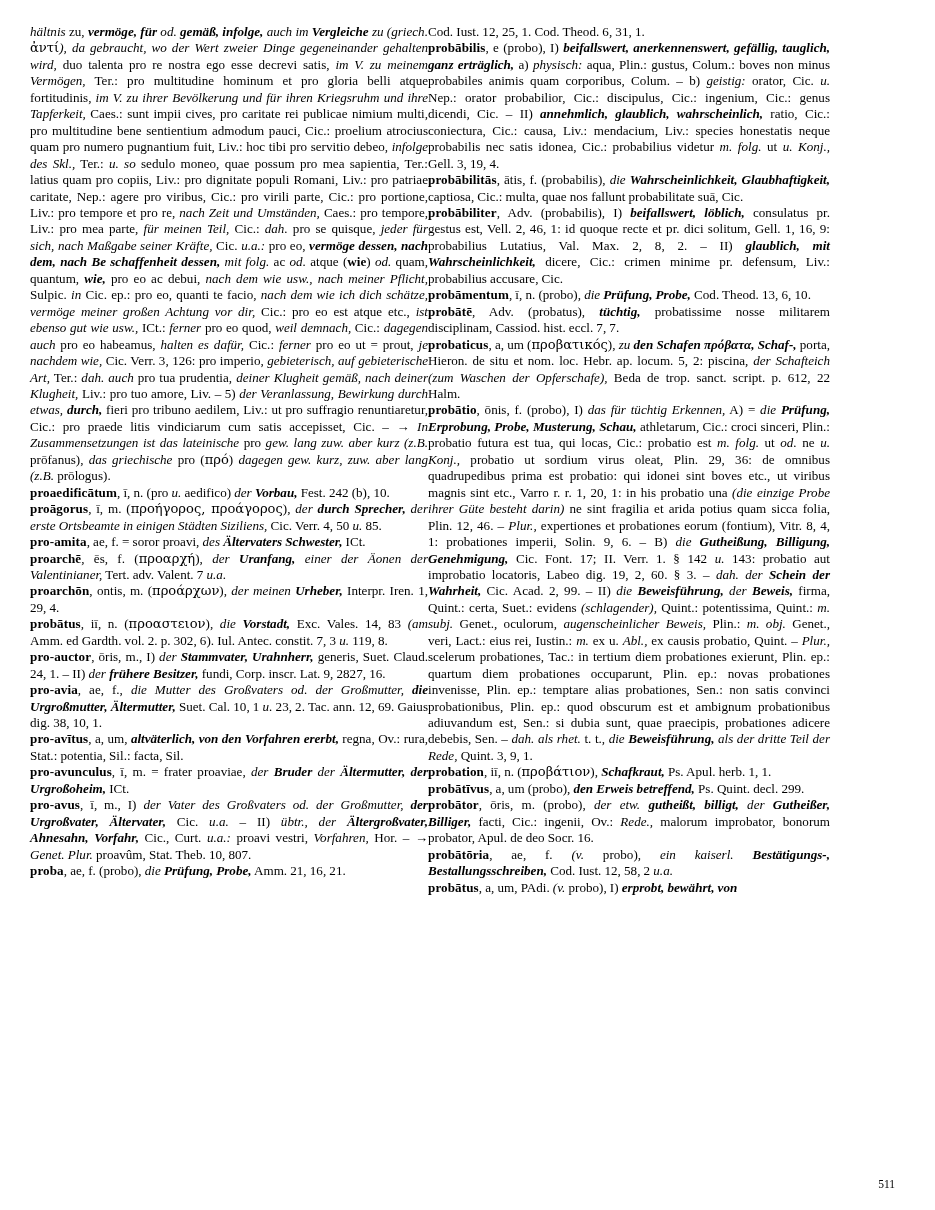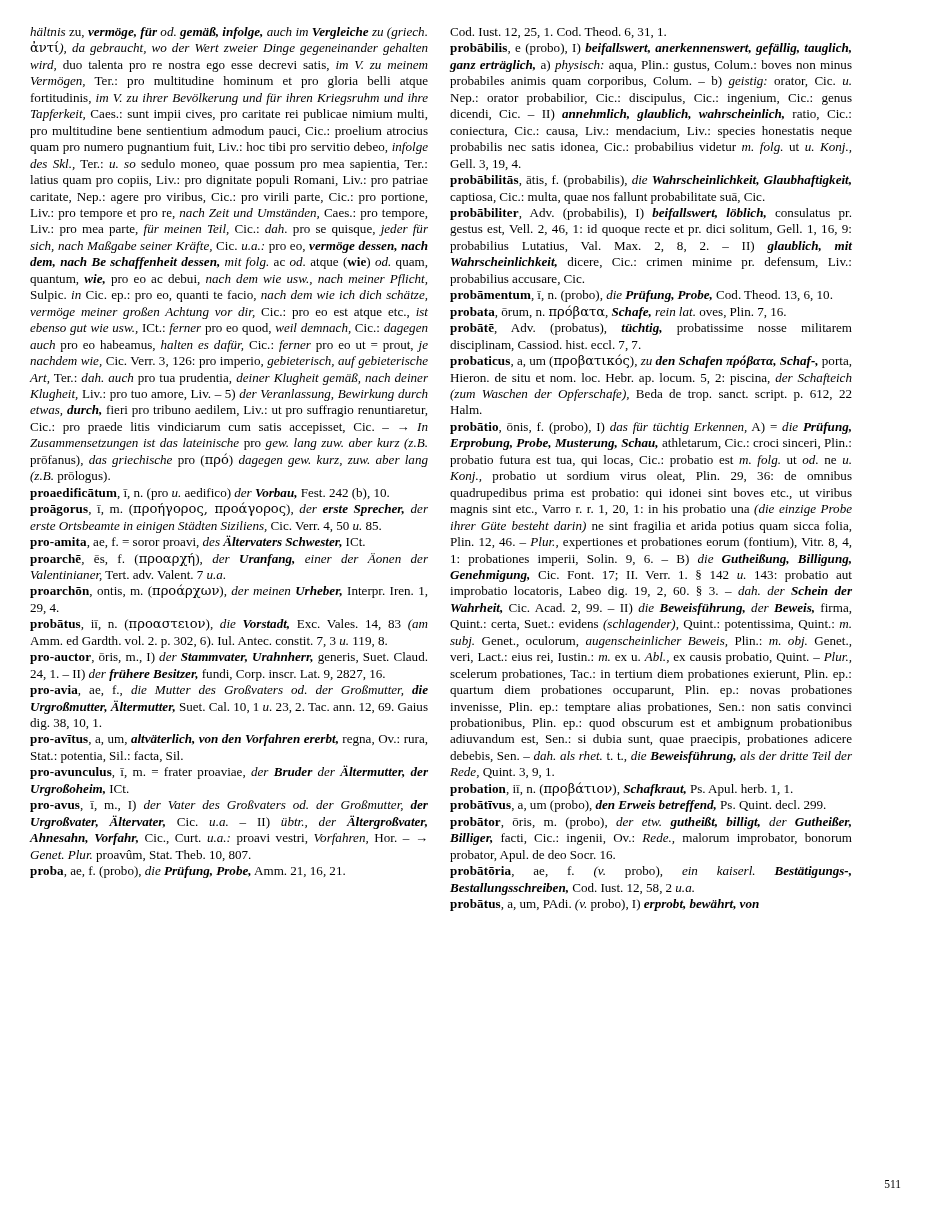--- a/index.html
+++ b/index.html
@@ -20,21 +20,20 @@
     position: absolute;
     left: 0; top: 0;
     width: 935px;
     height: 1210px;
     box-sizing: border-box;
     padding: 24px 30px 0 30px;
   }
   .columns {
     display: flex;
     flex-direction: row;
-    gap: 22px;
     height: 1150px;
   }
   .column {
     width: 398px;
     flex: 0 0 398px;
   }
   .col-right { width: 402px; flex: 0 0 402px; }
 
   .entry {
     font-size: 13.1px;
@@ -53,59 +52,58 @@
   .lemma {
     text-indent: 0;
   }
   b { font-weight: bold; }
   i { font-style: italic; }
   .bi { font-weight: bold; font-style: italic; }
   .gr { font-family: "DejaVu Serif", serif; font-style: normal; }
   .hw { font-weight: bold; letter-spacing: 0.1px; }
   .pageno {
     position: absolute;
-    right: 34px;
+    right: 40px;
     bottom: 20px;
     font-size: 11.5px;
     font-family: "Liberation Serif", serif;
   }
   p { margin: 0; }
 </style>
 </head>
 <body>
 
 <div class="page">
   <div class="columns">
 
     <div class="column col-left">
       <p class="entry cont"><i>hältnis</i> zu, <span class="bi">vermöge, für</span> <i>od.</i> <span class="bi">gemäß, infolge,</span> <i>auch im</i> <span class="bi">Vergleiche</span> <i>zu (griech.</i> <span class="gr">ἀντί</span><i>), da gebraucht, wo der Wert zweier Dinge gegeneinander gehalten wird,</i> duo talenta pro re nostra ego esse decrevi satis, <i>im V. zu meinem Vermögen,</i> Ter.: pro multitudine hominum et pro gloria belli atque fortitudinis, <i>im V. zu ihrer Bevölkerung und für ihren Kriegsruhm und ihre Tapferkeit,</i> Caes.: sunt impii cives, pro caritate rei publicae nimium multi, pro multitudine bene sentientium admodum pauci, Cic.: proelium atrocius quam pro numero pugnantium fuit, Liv.: hoc tibi pro servitio debeo, <i>infolge des Skl.,</i> Ter.: <i>u. so</i> sedulo moneo, quae possum pro mea sapientia, Ter.: latius quam pro copiis, Liv.: pro dignitate populi Romani, Liv.: pro patriae caritate, Nep.: agere pro viribus, Cic.: pro virili parte, Cic.: pro portione, Liv.: pro tempore et pro re, <i>nach Zeit und Umständen,</i> Caes.: pro tempore, Liv.: pro mea parte, <i>für meinen Teil,</i> Cic.: <i>dah.</i> pro se quisque, <i>jeder für sich, nach Maßgabe seiner Kräfte,</i> Cic. <i>u.a.:</i> pro eo, <span class="bi">vermöge dessen, nach dem, nach Be schaffenheit dessen,</span> <i>mit folg.</i> ac <i>od.</i> atque (<b>wie</b>) <i>od.</i> quam, quantum, <span class="bi">wie,</span> pro eo ac debui, <i>nach dem wie usw., nach meiner Pflicht,</i> Sulpic. <i>in</i> Cic. ep.: pro eo, quanti te facio, <i>nach dem wie ich dich schätze, vermöge meiner großen Achtung vor dir,</i> Cic.: pro eo est atque etc., <i>ist ebenso gut wie usw.,</i> ICt.: <i>ferner</i> pro eo quod, <i>weil demnach,</i> Cic.: <i>dagegen auch</i> pro eo habeamus, <i>halten es dafür,</i> Cic.: <i>ferner</i> pro eo ut = prout, <i>je nachdem wie,</i> Cic. Verr. 3, 126: pro imperio, <i>gebieterisch, auf gebieterische Art,</i> Ter.: <i>dah. auch</i> pro tua prudentia, <i>deiner Klugheit gemäß, nach deiner Klugheit,</i> Liv.: pro tuo amore, Liv. – 5) <i>der Veranlassung, Bewirkung durch etwas,</i> <span class="bi">durch,</span> fieri pro tribuno aedilem, Liv.: ut pro suffragio renuntiaretur, Cic.: pro praede litis vindiciarum cum satis accepisset, Cic. – → <i>In Zusammensetzungen ist das lateinische</i> pro <i>gew. lang zuw. aber kurz (z.B.</i> prōfanus), <i>das griechische</i> pro (<span class="gr">πρό</span>) <i>dagegen gew. kurz, zuw. aber lang (z.B.</i> prōlogus).</p>
       <div>
         <p class="entry lemma"><span class="hw">proaedificātum</span>, ī, n. (pro <i>u.</i> aedifico) <i>der</i> <span class="bi">Vorbau,</span> Fest. 242 (b), 10.</p>
-        <p class="entry lemma"><span class="hw">proāgorus</span>, ī, m. (<span class="gr">προήγορος, προάγορος</span>), <i>der</i> <span class="bi">erste Sprecher,</span> <i>der erste Ortsbeamte in einigen Städten Siziliens,</i> Cic. Verr. 4, 50 <i>u.</i> 85.</p>
+        <p class="entry lemma"><span class="hw">proāgorus</span>, ī, m. (<span class="gr">προήγορος, προάγορος</span>), <i>der</i> <span class="bi">durch Sprecher,</span> <i>der erste Ortsbeamte in einigen Städten Siziliens,</i> Cic. Verr. 4, 50 <i>u.</i> 85.</p>
         <p class="entry lemma"><span class="hw">pro-amita</span>, ae, f. = soror proavi, <i>des</i> <span class="bi">Ältervaters Schwester,</span> ICt.</p>
         <p class="entry lemma"><span class="hw">proarchē</span>, ēs, f. (<span class="gr">προαρχή</span>), <i>der</i> <span class="bi">Uranfang,</span> <i>einer der Äonen der Valentinianer,</i> Tert. adv. Valent. 7 <i>u.a.</i></p>
         <p class="entry lemma"><span class="hw">proarchōn</span>, ontis, m. (<span class="gr">προάρχων</span>), <i>der meinen</i> <span class="bi">Urheber,</span> Interpr. Iren. 1, 29, 4.</p>
         <p class="entry lemma"><span class="hw">probātus</span>, iī, n. (<span class="gr">προαστειον</span>), <i>die</i> <span class="bi">Vorstadt,</span> Exc. Vales. 14, 83 <i>(am</i> Amm. ed Gardth. vol. 2. p. 302, 6). Iul. Antec. constit. 7, 3 <i>u.</i> 119, 8.</p>
         <p class="entry lemma"><span class="hw">pro-auctor</span>, ōris, m., I) <i>der</i> <span class="bi">Stammvater, Urahnherr,</span> generis, Suet. Claud. 24, 1. – II) <i>der</i> <span class="bi">frühere Besitzer,</span> fundi, Corp. inscr. Lat. 9, 2827, 16.</p>
         <p class="entry lemma"><span class="hw">pro-avia</span>, ae, f., <i>die Mutter des Großvaters od. der Großmutter,</i> <span class="bi">die Urgroßmutter, Ältermutter,</span> Suet. Cal. 10, 1 <i>u.</i> 23, 2. Tac. ann. 12, 69. Gaius dig. 38, 10, 1.</p>
         <p class="entry lemma"><span class="hw">pro-avītus</span>, a, um, <span class="bi">altväterlich, von den Vorfahren ererbt,</span> regna, Ov.: rura, Stat.: potentia, Sil.: facta, Sil.</p>
         <p class="entry lemma"><span class="hw">pro-avunculus</span>, ī, m. = frater proaviae, <i>der</i> <span class="bi">Bruder</span> <i>der</i> <span class="bi">Ältermutter, der Urgroßoheim,</span> ICt.</p>
         <p class="entry lemma"><span class="hw">pro-avus</span>, ī, m., I) <i>der Vater des Großvaters od. der Großmutter,</i> <span class="bi">der Urgroßvater, Ältervater,</span> Cic. <i>u.a.</i> – II) <i>übtr., der</i> <span class="bi">Ältergroßvater, Ahnesahn, Vorfahr,</span> Cic., Curt. <i>u.a.:</i> proavi vestri, <i>Vorfahren,</i> Hor. – → <i>Genet. Plur.</i> proavûm, Stat. Theb. 10, 807.</p>
         <p class="entry lemma"><span class="hw">proba</span>, ae, f. (probo), <i>die</i> <span class="bi">Prüfung, Probe,</span> Amm. 21, 16, 21.</p>
       </div>
     </div>
 
     <div class="column col-right">
       <p class="entry cont">Cod. Iust. 12, 25, 1. Cod. Theod. 6, 31, 1.</p>
       <div>
         <p class="entry lemma"><span class="hw">probābilis</span>, e (probo), I) <span class="bi">beifallswert, anerkennenswert, gefällig, tauglich, ganz erträglich,</span> a) <i>physisch:</i> aqua, Plin.: gustus, Colum.: boves non minus probabiles animis quam corporibus, Colum. – b) <i>geistig:</i> orator, Cic. <i>u.</i> Nep.: orator probabilior, Cic.: discipulus, Cic.: ingenium, Cic.: genus dicendi, Cic. – II) <span class="bi">annehmlich, glaublich, wahrscheinlich,</span> ratio, Cic.: coniectura, Cic.: causa, Liv.: mendacium, Liv.: species honestatis neque probabilis nec satis idonea, Cic.: probabilius videtur <i>m. folg.</i> ut <i>u. Konj.,</i> Gell. 3, 19, 4.</p>
         <p class="entry lemma"><span class="hw">probābilitās</span>, ātis, f. (probabilis), <i>die</i> <span class="bi">Wahrscheinlichkeit, Glaubhaftigkeit,</span> captiosa, Cic.: multa, quae nos fallunt probabilitate suā, Cic.</p>
         <p class="entry lemma"><span class="hw">probābiliter</span>, Adv. (probabilis), I) <span class="bi">beifallswert, löblich,</span> consulatus pr. gestus est, Vell. 2, 46, 1: id quoque recte et pr. dici solitum, Gell. 1, 16, 9: probabilius Lutatius, Val. Max. 2, 8, 2. – II) <span class="bi">glaublich, mit Wahrscheinlichkeit,</span> dicere, Cic.: crimen minime pr. defensum, Liv.: probabilius accusare, Cic.</p>
         <p class="entry lemma"><span class="hw">probāmentum</span>, ī, n. (probo), <i>die</i> <span class="bi">Prüfung, Probe,</span> Cod. Theod. 13, 6, 10.</p>
-        <p class="entry lemma"><span class="hw">probata</span>, ōrum, n. <span class="gr">πρόβατα</span>, <span class="bi">Schafe,</span> <i>rein lat.</i> oves, Plin. 7, 16.</p>
         <p class="entry lemma"><span class="hw">probātē</span>, Adv. (probatus), <span class="bi">tüchtig,</span> probatissime nosse militarem disciplinam, Cassiod. hist. eccl. 7, 7.</p>
         <p class="entry lemma"><span class="hw">probaticus</span>, a, um (<span class="gr">προβατικός</span>), <i>zu</i> <span class="bi">den Schafen πρόβατα, Schaf-,</span> porta, Hieron. de situ et nom. loc. Hebr. ap. locum. 5, 2: piscina, <i>der Schafteich (zum Waschen der Opferschafe),</i> Beda de trop. sanct. script. p. 612, 22 Halm.</p>
         <p class="entry lemma"><span class="hw">probātio</span>, ōnis, f. (probo), I) <i>das für tüchtig Erkennen,</i> A) = <i>die</i> <span class="bi">Prüfung, Erprobung, Probe, Musterung, Schau,</span> athletarum, Cic.: croci sinceri, Plin.: probatio futura est tua, qui locas, Cic.: probatio est <i>m. folg.</i> ut <i>od.</i> ne <i>u. Konj.,</i> probatio ut sordium virus oleat, Plin. 29, 36: de omnibus quadrupedibus prima est probatio: qui idonei sint boves etc., ut viribus magnis sint etc., Varro r. r. 1, 20, 1: in his probatio una <i>(die einzige Probe ihrer Güte besteht darin)</i> ne sint fragilia et arida potius quam sicca folia, Plin. 12, 46. – <i>Plur.,</i> expertiones et probationes eorum (fontium), Vitr. 8, 4, 1: probationes imperii, Solin. 9, 6. – B) <i>die</i> <span class="bi">Gutheißung, Billigung, Genehmigung,</span> Cic. Font. 17; II. Verr. 1. § 142 <i>u.</i> 143: probatio aut improbatio locatoris, Labeo dig. 19, 2, 60. § 3. – <i>dah. der</i> <span class="bi">Schein der Wahrheit,</span> Cic. Acad. 2, 99. – II) <i>die</i> <span class="bi">Beweisführung,</span> <i>der</i> <span class="bi">Beweis,</span> firma, Quint.: certa, Suet.: evidens <i>(schlagender),</i> Quint.: potentissima, Quint.: <i>m. subj.</i> Genet., oculorum, <i>augenscheinlicher Beweis,</i> Plin.: <i>m. obj.</i> Genet., veri, Lact.: eius rei, Iustin.: <i>m.</i> ex u. <i>Abl.,</i> ex causis probatio, Quint. – <i>Plur.,</i> scelerum probationes, Tac.: in tertium diem probationes exierunt, Plin. ep.: quartum diem probationes occuparunt, Plin. ep.: novas probationes invenisse, Plin. ep.: temptare alias probationes, Sen.: non satis convinci probationibus, Plin. ep.: quod obscurum est et ambignum probationibus adiuvandum est, Sen.: si dubia sunt, quae praecipis, probationes adicere debebis, Sen. – <i>dah. als rhet.</i> t. t., <i>die</i> <span class="bi">Beweisführung,</span> <i>als der dritte Teil der Rede,</i> Quint. 3, 9, 1.</p>
         <p class="entry lemma"><span class="hw">probation</span>, iī, n. (<span class="gr">προβάτιον</span>), <span class="bi">Schafkraut,</span> Ps. Apul. herb. 1, 1.</p>
         <p class="entry lemma"><span class="hw">probātīvus</span>, a, um (probo), <span class="bi">den Erweis betreffend,</span> Ps. Quint. decl. 299.</p>
         <p class="entry lemma"><span class="hw">probātor</span>, ōris, m. (probo), <i>der etw.</i> <span class="bi">gutheißt, billigt,</span> <i>der</i> <span class="bi">Gutheißer, Billiger,</span> facti, Cic.: ingenii, Ov.: <i>Rede.,</i> malorum improbator, bonorum probator, Apul. de deo Socr. 16.</p>
         <p class="entry lemma"><span class="hw">probātōria</span>, ae, f. <i>(v.</i> probo), <i>ein kaiserl.</i> <span class="bi">Bestätigungs-, Bestallungsschreiben,</span> Cod. Iust. 12, 58, 2 <i>u.a.</i></p>
         <p class="entry lemma"><span class="hw">probātus</span>, a, um, PAdi. <i>(v.</i> probo), I) <span class="bi">erprobt, bewährt, von</span></p>
       </div>
     </div>

